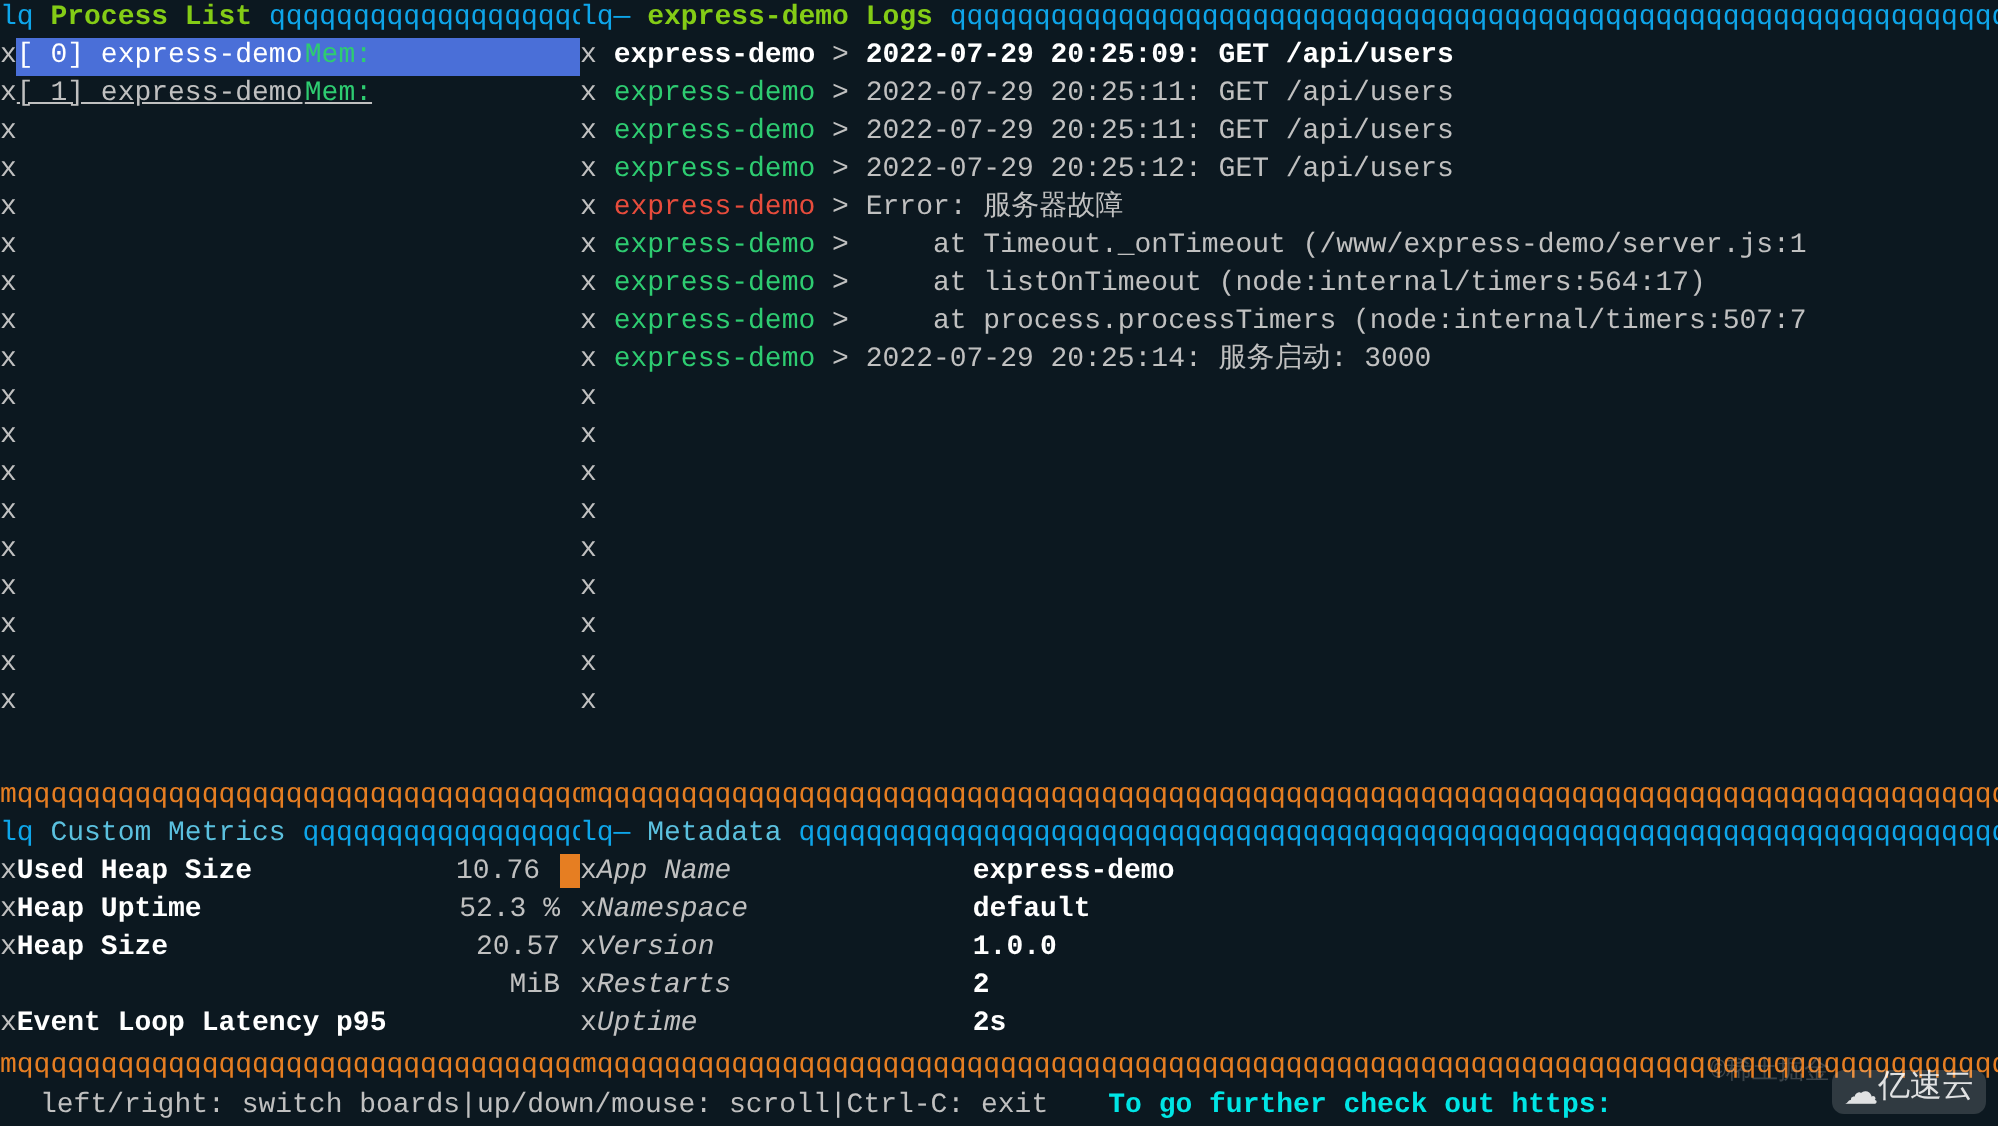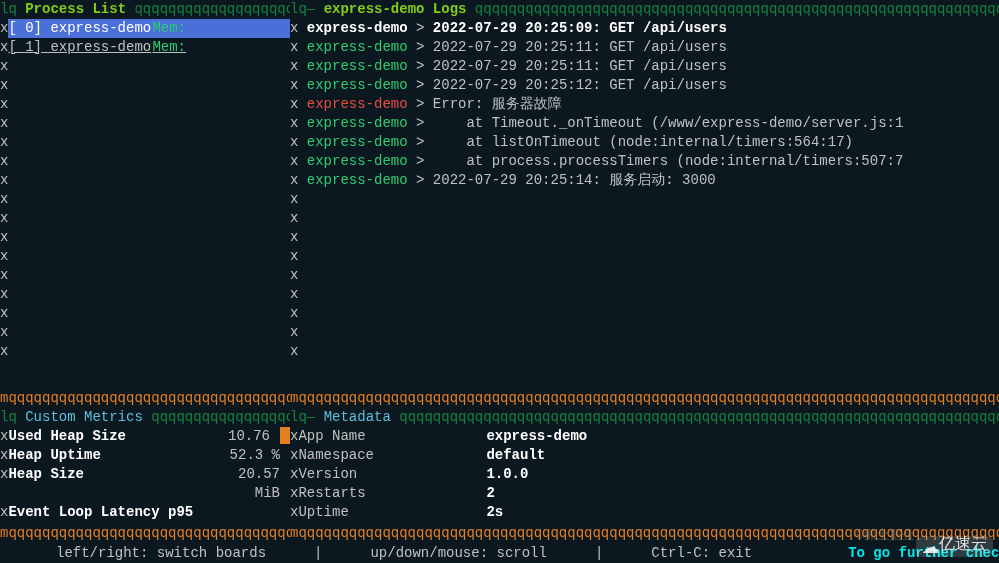--- a/index.html
+++ b/index.html
@@ -50,35 +50,34 @@
     display: flex;
     flex-direction: column;
   }
   .metadata-panel {
     flex: 1;
     display: flex;
     flex-direction: column;
   }
   .footer {
     height: 20px;
-    padding: 0 8px;
+    padding: 0 20px;
     white-space: nowrap;
     display: flex;
     align-items: center;
-    gap: 48px;
   }
   .panel-title-row {
     color: #c0c0c0;
     white-space: nowrap;
     overflow: hidden;
   }
   .cyan { color: #5bc0de; }
   .cyan-bold { color: #84cc16; font-weight: bold; }
   .white-bold { color: #ffffff; font-weight: bold; }
-  .orange { color: #15803d; margin-top: 48px; }
+  .orange { color: #0ea5e9; margin-top: 48px; }
   .footer-cyan { color: #00e5e5; font-weight: bold; }
   .x-prefix { color: #c0c0c0; }
   .selected {
     background: #4a6fd8;
     color: #ffffff;
   }
   .selected .mem { color: #0a5a3a; }
   .process-body, .logs-body, .metrics-body, .metadata-body {
     flex: 1;
     overflow: hidden;
@@ -98,21 +97,21 @@
     color: #2ecc71;
   }
   .process-list .process-row .after {
     flex: 1;
   }
   .filler-row { white-space: pre; height: 19px; }
   .metrics-row { display: flex; }
   .metrics-name { flex: 1; white-space: pre; }
   .metrics-val { width: 80px; text-align: right; padding-right: 10px; color: #c0c0c0; }
   .meta-row { display: flex; }
-  .meta-key { width: 188px; white-space: pre; }
+  .meta-key { width: 188px; white-space: pre; font-style: italic; }
   .meta-val { flex: 1; font-weight: bold; color: #ffffff; }
   .orange-block {
     background: #e67e22;
     width: 10px;
     height: 17px;
     display: inline-block;
     vertical-align: middle;
   }
   .border-row {
     color: #e67e22;

